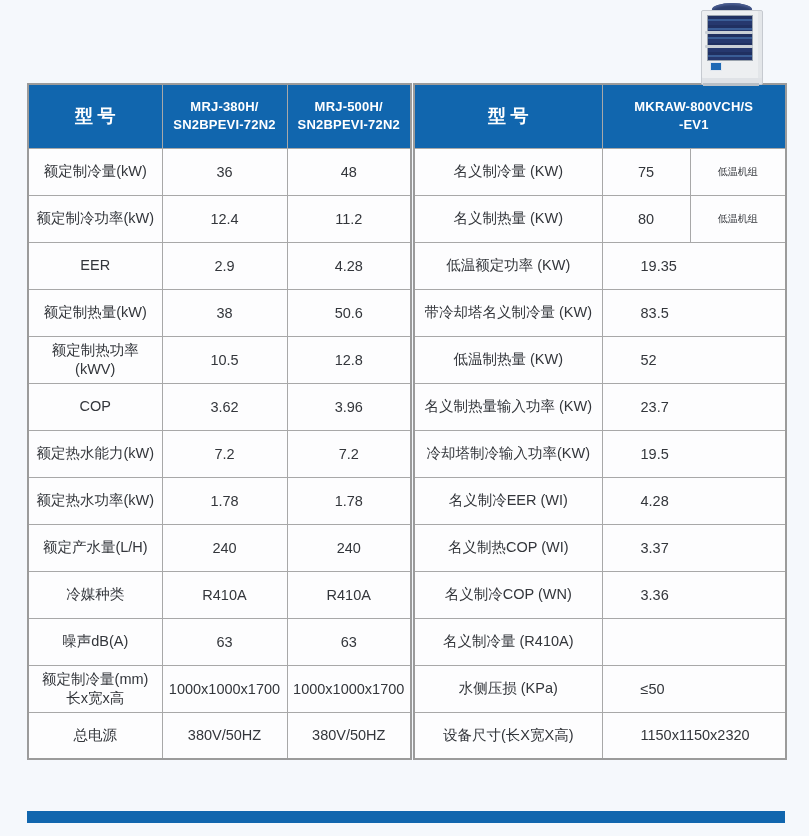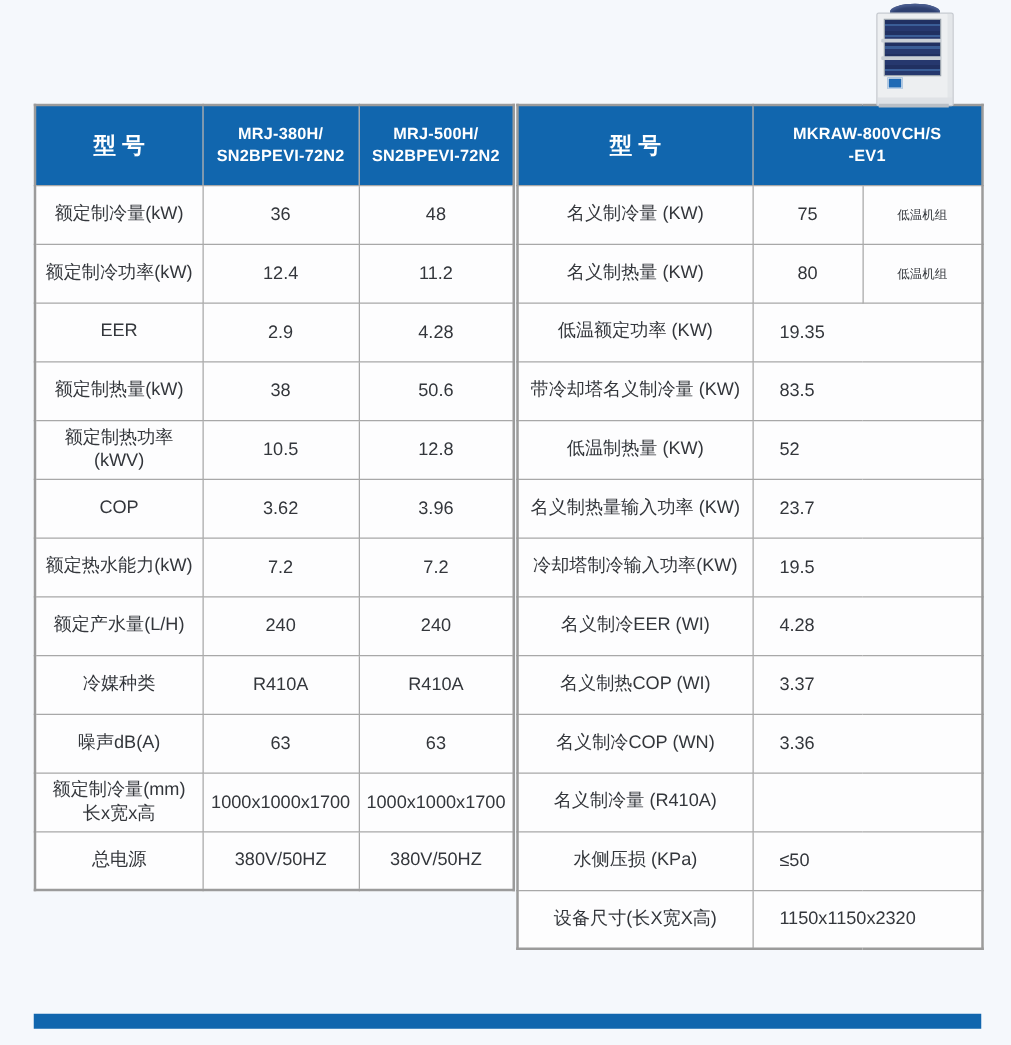--- a/index.html
+++ b/index.html
@@ -17,26 +17,26 @@
     border:2px solid #9b9b9b;
   }
   #left-table{left:27px;width:383px;}
   #right-table{left:413px;width:372px;}
   .spec th,.spec td{border:1px solid #a8a8a8;padding:0 4px;box-sizing:border-box;}
   .spec thead tr{height:64px;}
   .spec thead th{
     background:#1166ae;color:#ffffff;font-weight:bold;
     text-align:center;vertical-align:middle;
   }
-  th.type-hdr{font-size:18px;}
+  th.type-hdr{font-size:18px;font-family:Liberation Serif, serif;}
   th.model-hdr{font-size:13px;line-height:1.4;white-space:pre-line;letter-spacing:.2px;}
   .spec tbody tr{height:47px;}
   .spec tbody td{text-align:center;vertical-align:middle;font-size:14.5px;}
   td.lbl{font-size:14px;line-height:1.25;white-space:pre-line;}
-  #right-table td.merged{text-align:left;padding-left:21px;}
+  #right-table td.merged{text-align:left;padding-left:38px;}
   #right-table td.sub{}
   #right-table td.note{font-size:10px;}
   
   .bottom-bar{position:absolute;left:27px;top:811px;width:758px;height:12px;background:#1166ae;}
   
   .unit{position:absolute;left:701px;top:3px;width:62px;height:82px;z-index:2;}
   .unit .fan{position:absolute;left:11px;top:0;width:40px;height:13px;
     background:#2e4070;border-radius:50% 50% 42% 42%;box-shadow:inset 0 2px 2px #4a5d90;}
   .unit .cab{position:absolute;left:0;top:7px;right:0;bottom:0;
     background:#edeff1;border:1px solid #c6cad0;border-radius:2px;
@@ -109,20 +109,25 @@
         <td class="lbl">COP</td>
         <td class="val">3.62</td>
         <td class="val">3.96</td>
       </tr>
       <tr>
         <td class="lbl">额定热水能力(kW)</td>
         <td class="val">7.2</td>
         <td class="val">7.2</td>
       </tr>
       <tr>
+        <td class="lbl">额定热水功率(kW)</td>
+        <td class="val">1.78</td>
+        <td class="val">1.78</td>
+      </tr>
+      <tr>
         <td class="lbl">额定产水量(L/H)</td>
         <td class="val">240</td>
         <td class="val">240</td>
       </tr>
       <tr>
         <td class="lbl">冷媒种类</td>
         <td class="val">R410A</td>
         <td class="val">R410A</td>
       </tr>
       <tr>

